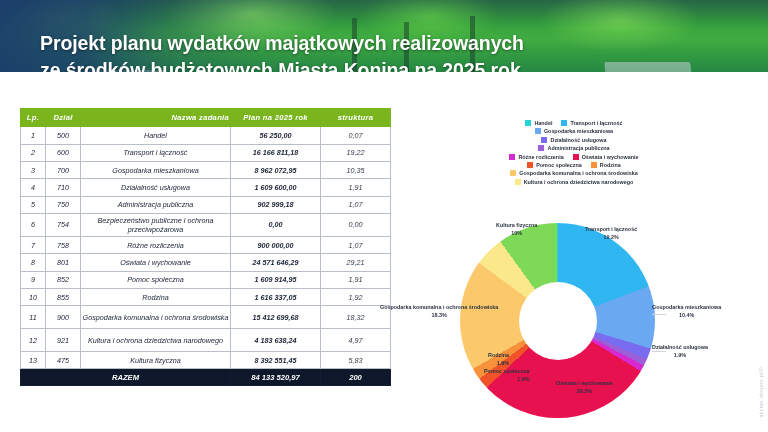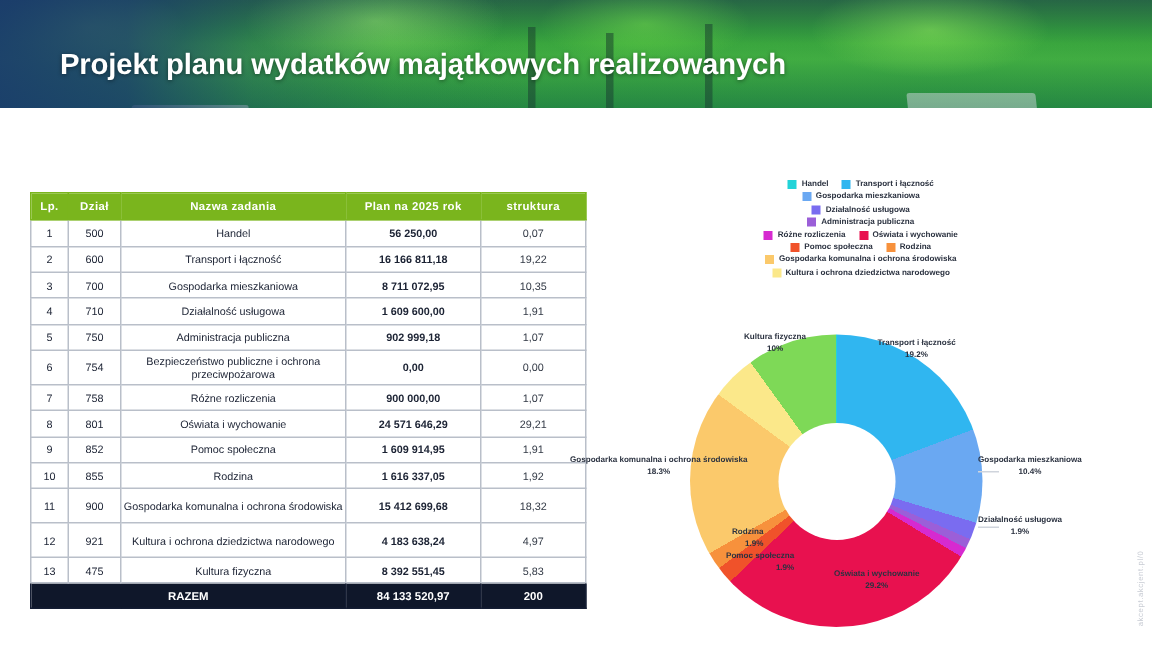--- a/index.html
+++ b/index.html
@@ -42,35 +42,35 @@
   .p3 { left: 470px; top: 16px; height: 60px; }
   .banner-title {
     position: absolute; left: 40px; top: 30px; width: 560px;
     color: #ffffff; font-weight: bold; font-size: 19.5px; line-height: 1.38;
     text-shadow: 0 1px 3px rgba(0,0,0,0.45);
     letter-spacing: -0.1px;
   }
   .banner-title .l2 { display: block; }
 
   
-  .table-wrap { position: absolute; left: 20px; top: 128px; width: 370px; }
+  .table-wrap { position: absolute; left: 20px; top: 108px; width: 370px; font-style: italic; }
   table { border-collapse: collapse; width: 370px; table-layout: fixed; }
   th, td {
     border: 1px solid #b9bfc9;
     font-size: 7.2px; color: #1b2233; text-align: center;
     padding: 2px 1px; line-height: 1.25; background: #ffffff;
   }
   thead th {
     background: #7ab51d; color: #ffffff; font-weight: bold;
     font-size: 7.6px; letter-spacing: 0.3px; border-color: #7ab51d;
     padding: 4px 1px;
   }
   .c-lp { width: 25px; }
   .c-dzial { width: 35px; }
-  .c-nazwa { width: 150px; }
+  .c-nazwa { width: 150px; text-align: right; }
   .c-plan { width: 90px; }
   .c-struct { width: 70px; text-align: center; }
   td.val { font-weight: bold; }
   td.struct { color: #333a46; }
   tr.tall td { height: 23px; }
   tbody tr td { height: 17.3px; }
   tfoot td {
     background: #0f172a; color: #ffffff; font-weight: bold;
     border-color: #141d33; height: 17px; font-size: 7.6px;
   }
@@ -122,20 +122,21 @@
     <div class="bench b2"></div>
     <div class="bench b3"></div>
     <div class="bench b4"></div>
     <div class="bench b5"></div>
     <div class="post p1"></div>
     <div class="post p2"></div>
     <div class="post p3"></div>
   </div>
   <div class="banner-title">
     <span>Projekt planu wydatków majątkowych realizowanych</span>
+    <span class="l2">ze środków budżetowych Miasta Konina na 2025 rok</span>
   </div>
 </div>
 
 <div class="table-wrap">
   <table>
     <thead>
       <tr>
         <th class="c-lp">Lp.</th>
         <th class="c-dzial">Dział</th>
         <th class="c-nazwa">Nazwa  zadania</th>
@@ -155,21 +156,21 @@
           <td>2</td>
           <td>600</td>
           <td>Transport i łączność</td>
           <td class="val">16 166 811,18</td>
           <td class="struct">19,22</td>
         </tr>
         <tr>
           <td>3</td>
           <td>700</td>
           <td>Gospodarka mieszkaniowa</td>
-          <td class="val">8 711 072,95</td>
+          <td class="val">8 962 072,95</td>
           <td class="struct">10,35</td>
         </tr>
         <tr>
           <td>4</td>
           <td>710</td>
           <td>Działalność usługowa</td>
           <td class="val">1 609 600,00</td>
           <td class="struct">1,91</td>
         </tr>
         <tr>

